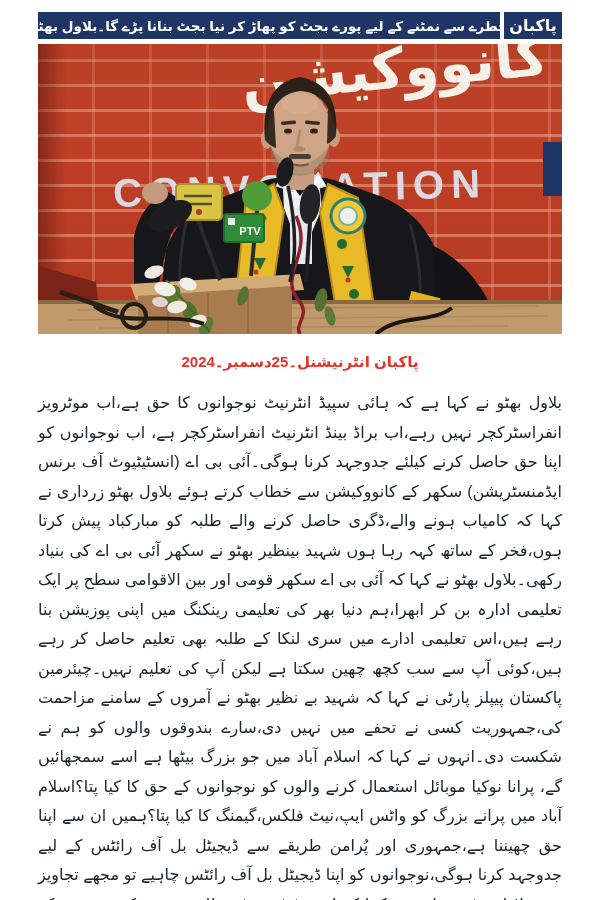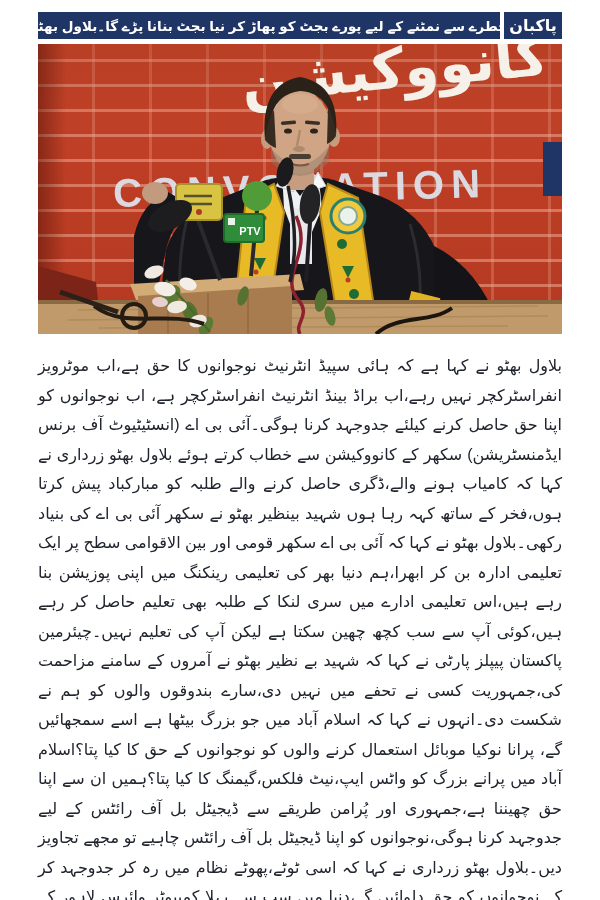--- a/index.html
+++ b/index.html
@@ -154,16 +154,17 @@
       <rect x="186" y="170" width="40" height="28" rx="3" fill="#2e8c3a" stroke="#1f6b2a" stroke-width="2"></rect>
       <rect x="190" y="174" width="7" height="7" fill="#ffffff" opacity="0.9"></rect>
       <text x="212" y="191" font-size="11" font-weight="bold" fill="#ffffff" text-anchor="middle" font-family="Liberation Sans, DejaVu Sans, sans-serif">PTV</text>
       <ellipse cx="247" cy="128" rx="8" ry="15" fill="#1b1b1d" transform="rotate(14 247 128)"></ellipse>
       <ellipse cx="272" cy="160" rx="10" ry="20" fill="#232326" transform="rotate(8 272 160)"></ellipse>
 
       <rect x="505" y="98" width="19" height="54" fill="#1e3565"></rect>
     </svg>
   </div>
 
+  <div class="caption" style="color: rgb(227, 52, 42);">پاکبان انٹرنیشنل۔25دسمبر۔2024</div>
 
   <div class="article" style="color: rgb(32, 36, 46);">بلاول بھٹو نے کہا ہے کہ ہائی سپیڈ انٹرنیٹ نوجوانوں کا حق ہے،اب موٹرویز انفراسٹرکچر نہیں رہے،اب براڈ بینڈ انٹرنیٹ انفراسٹرکچر ہے، اب نوجوانوں کو اپنا حق حاصل کرنے کیلئے جدوجہد کرنا ہوگی۔آئی بی اے (انسٹیٹیوٹ آف برنس ایڈمنسٹریشن) سکھر کے کانووکیشن سے خطاب کرتے ہوئے بلاول بھٹو زرداری نے کہا کہ کامیاب ہونے والے،ڈگری حاصل کرنے والے طلبہ کو مبارکباد پیش کرتا ہوں،فخر کے ساتھ کہہ رہا ہوں شہید بینظیر بھٹو نے سکھر آئی بی اے کی بنیاد رکھی۔بلاول بھٹو نے کہا کہ آئی بی اے سکھر قومی اور بین الاقوامی سطح پر ایک تعلیمی ادارہ بن کر ابھرا،ہم دنیا بھر کی تعلیمی رینکنگ میں اپنی پوزیشن بنا رہے ہیں،اس تعلیمی ادارے میں سری لنکا کے طلبہ بھی تعلیم حاصل کر رہے ہیں،کوئی آپ سے سب کچھ چھین سکتا ہے لیکن آپ کی تعلیم نہیں۔چیئرمین پاکستان پیپلز پارٹی نے کہا کہ شہید بے نظیر بھٹو نے آمروں کے سامنے مزاحمت کی،جمہوریت کسی نے تحفے میں نہیں دی،سارے بندوقوں والوں کو ہم نے شکست دی۔انہوں نے کہا کہ اسلام آباد میں جو بزرگ بیٹھا ہے اسے سمجھائیں گے، پرانا نوکیا موبائل استعمال کرنے والوں کو نوجوانوں کے حق کا کیا پتا؟اسلام آباد میں پرانے بزرگ کو واٹس ایپ،نیٹ فلکس،گیمنگ کا کیا پتا؟ہمیں ان سے اپنا حق چھیننا ہے،جمہوری اور پُرامن طریقے سے ڈیجیٹل بل آف رائٹس کے لیے جدوجہد کرنا ہوگی،نوجوانوں کو اپنا ڈیجیٹل بل آف رائٹس چاہیے تو مجھے تجاویز دیں۔بلاول بھٹو زرداری نے کہا کہ اسی ٹوٹے،پھوٹے نظام میں رہ کر جدوجہد کر کے نوجوانوں کو حق دلوائیں گے،دنیا میں سب سے پہلا کمپیوٹر وائرس لاہور کے دو بچوں نے بنایا تھا۔انہوں نے کہا کہ ہم نے موسمیاتی تبدیلی کے خطرے کو سمجھنا اور مقابلہ کرنا ہے،افسوس،وفاقی بجٹ میں موسمیاتی تبدیلی کے خطرے سے نمٹنے کے لیے کوئی پلاننگ نہیں،70 سال کے بابو بیٹھ کر بجٹ پاس کرواتے ہیں،دنیا میں 10 ممالک ماحولیاتی تبدیلی کے خطرے میں ہیں،ان میں پاکستان بھی شامل ہے،ہم ان ممالک میں شامل ہیں جو ڈوب جائیں گے۔چیئرمین پیپلز پارٹی نے کہا کہ خطرے سے نمٹنے کے لیے پورے بجٹ کو پھاڑ کر نیا بجٹ بنانا پڑے گا،70 سال کے بابو بیٹھ کر بجٹ بناتے ہیں،ان سے بھی زیادہ بزرگ سیاست دان شور مچا کر بجٹ منظور کراتے ہیں،ترقی یافتہ ممالک نے اپنی انڈسٹری چلانے کے لیے دنیا کا ماحول خراب کیا۔</div>
 
 </div>
 
 </body></html>

